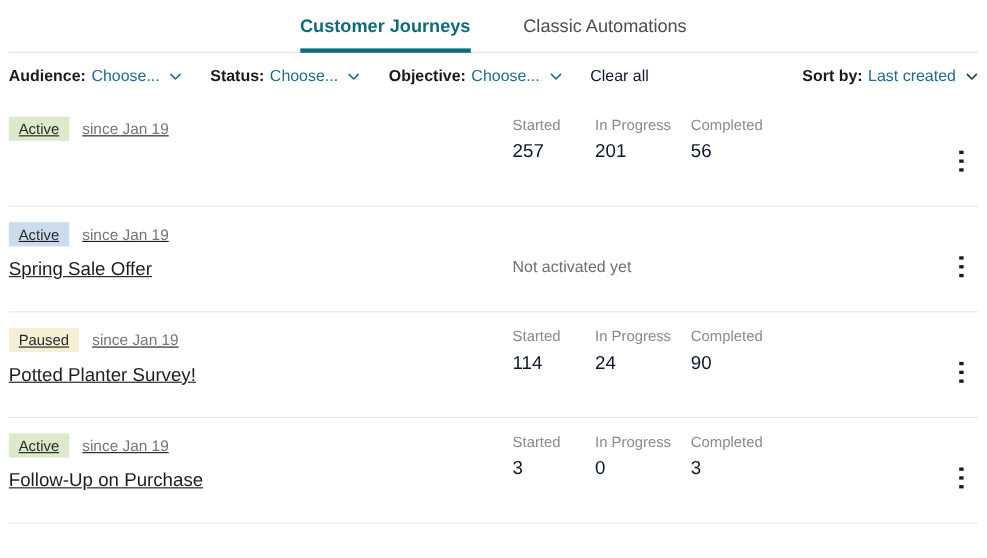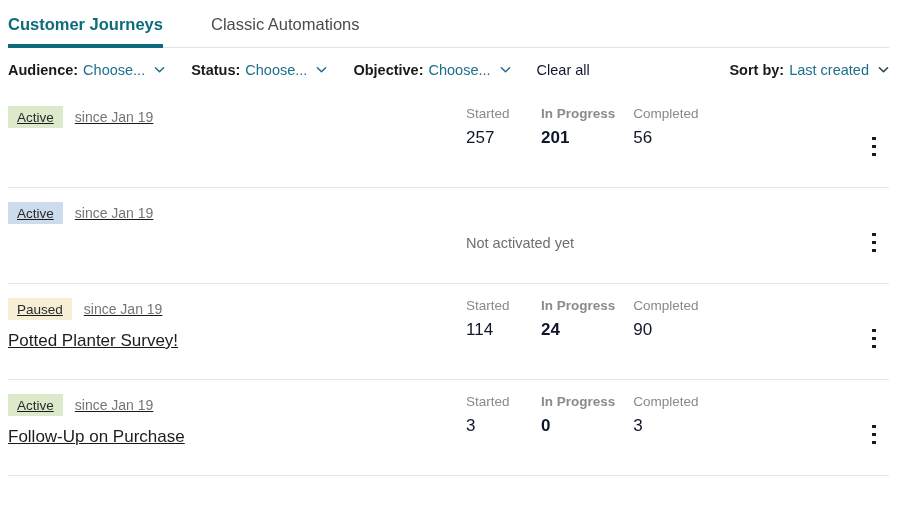--- a/index.html
+++ b/index.html
@@ -27,20 +27,21 @@
     left: 8px;
     right: 8px;
     bottom: 0;
     height: 1px;
     background: #e3e3e3;
   }
   .tabs {
     display: flex;
     align-items: center;
     height: 48px;
+    justify-content: center;
   }
   .tab {
     position: relative;
     font-size: 16.5px;
     color: #4c4c4c;
     height: 100%;
     display: flex;
     align-items: center;
     box-sizing: border-box;
     cursor: pointer;
@@ -176,21 +177,21 @@
     color: #8a8a8a;
     margin-top: 14px;
     white-space: nowrap;
   }
   .stat-value {
     font-size: 17px;
     color: #0f172a;
     margin-top: 7px;
   }
   .stat.started     { min-width: 57px; }
-  .stat.inprogress  { min-width: 67px; font-weight: bold; }
+  .stat.inprogress  { min-width: 67px; }
   .stat.completed   { min-width: 60px; }
 
   .not-activated {
     position: absolute;
     left: 458px;
     top: 0;
     margin-top: 47px;
     font-size: 14.5px;
     color: #6e6e6e;
     white-space: nowrap;
@@ -329,20 +330,21 @@
       <span></span>
     </div>
   </div>
 
   <div class="journey-row">
     <div class="row-left">
       <div class="row-meta">
         <span class="badge badge-draft">Active</span>
         <span class="since">since Jan 19</span>
       </div>
+      <div class="journey-name">Spring Sale Offer</div>
     </div>
     <div class="not-activated">Not activated yet</div>
     <div class="kebab">
       <span></span>
       <span></span>
       <span></span>
     </div>
   </div>
 
   <div class="journey-row">

